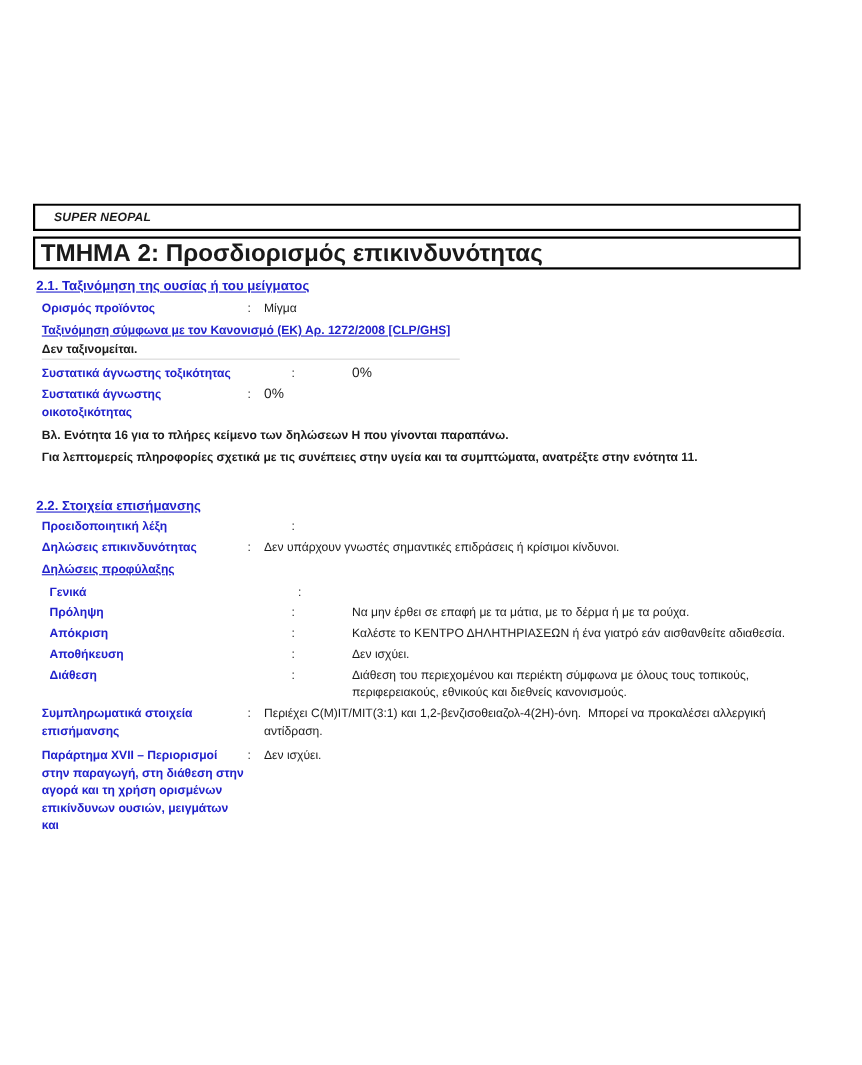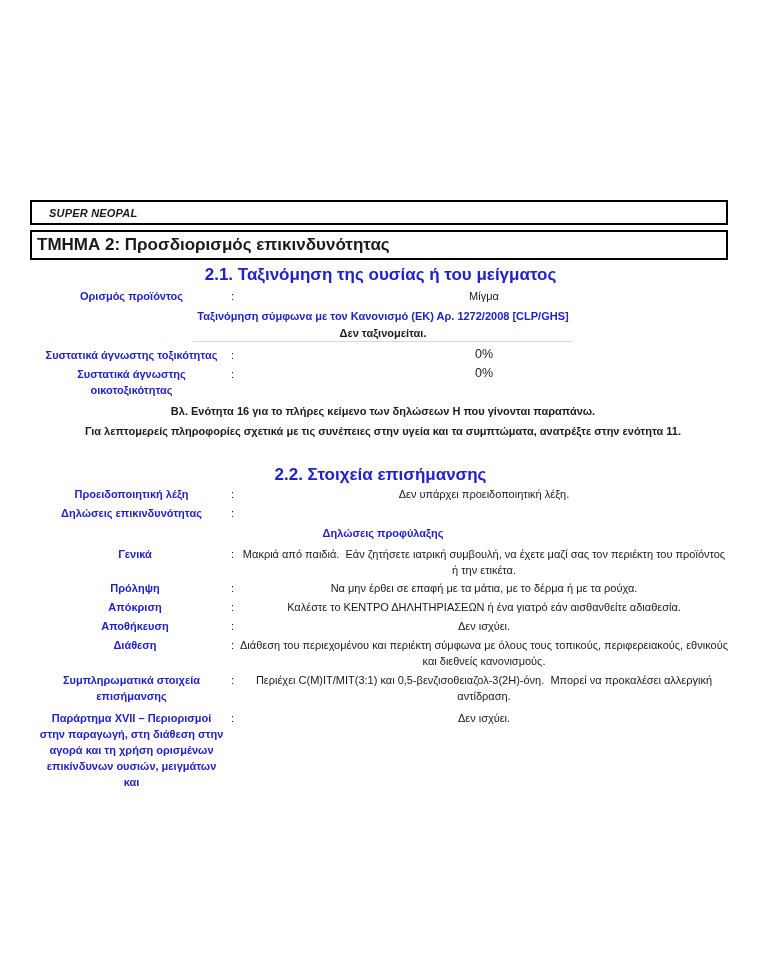--- a/index.html
+++ b/index.html
@@ -9,54 +9,54 @@
     width: 784px;
     height: 968px;
     background: #ffffff;
     font-family: "Liberation Sans", "DejaVu Sans", sans-serif;
     color: #1a1a1a;
     overflow: hidden;
   }
   .content {
     position: absolute;
     left: 30px;
-    top: 200px;
+    top: 185px;
     width: 698px;
     height: 605px;
     overflow: hidden;
-    text-align: center;
   }
   .product-box {
     border: 2px solid #000;
     height: 25px;
     display: flex;
     align-items: center;
     padding-left: 17px;
     font-size: 11px;
     font-weight: bold;
     font-style: italic;
     margin-bottom: 5px;
     letter-spacing: 0.2px;
   }
   .section-box {
     border: 2px solid #000;
     height: 30px;
     display: flex;
     align-items: center;
     padding-left: 5px;
-    font-size: 17px;
+    font-size: 22px;
     font-weight: bold;
     margin-bottom: 7px;
   }
   .h-num {
     color: #2121cc;
     font-weight: bold;
-    font-size: 17px;
+    font-size: 12px;
     line-height: 16px;
     padding-left: 3px;
+    text-decoration: underline;
   }
   .h21 { margin-bottom: 5px; }
   .h22 { margin-bottom: 3px; margin-top: 28px; }
   .row {
     display: grid;
     grid-template-columns: 187px 15px 1fr;
     padding-left: 8px;
     font-size: 11px;
     line-height: 16px;
   }
@@ -73,27 +73,28 @@
     line-height: 16px;
     padding-left: 8px;
     color: #1a1a1a;
     font-weight: bold;
   }
   .sub-underlined {
     color: #2121cc;
     font-weight: bold;
     font-size: 11px;
     line-height: 16px;
+    text-decoration: underline;
     padding-left: 8px;
   }
   .ruled { display: inline-block; width: 380px; border-bottom: 1px solid #d8d8d8; }
   
   .mb1 { margin-bottom: 1px; }
-  .mb2 { margin-bottom: 2px; }
-  .mb3 { margin-bottom: 3px; }
+  .mb2 { margin-bottom: 2px; gap: 46px; }
+  .mb3 { margin-bottom: 3px; gap: 40px; }
   .mb4 { margin-bottom: 4px; }
   .mb5 { margin-bottom: 5px; }
   .mb6 { margin-bottom: 6px; }
   .mb16 { }
 </style>
 </head>
 <body>
 
 <div class="page">
   <div class="content">
@@ -133,34 +134,33 @@
     </div>
 
     <div class="plain mb4">Βλ. Ενότητα 16 για το πλήρες κείμενο των δηλώσεων Η που γίνονται παραπάνω.</div>
     <div class="plain mb16">Για λεπτομερείς πληροφορίες σχετικά με τις συνέπειες στην υγεία και τα συμπτώματα, ανατρέξτε στην ενότητα 11.</div>
 
     <div class="h-num h22">2.2. Στοιχεία επισήμανσης</div>
 
     <div class="row mb3">
       <span class="lbl">Προειδοποιητική λέξη</span>
       <span class="colon">:</span>
-      <span class="val">Δεν υπάρχει προειδοποιητική λέξη.</span>
     </div>
 
     <div class="row mb4">
       <span class="lbl">Δηλώσεις επικινδυνότητας</span>
       <span class="colon">:</span>
+      <span class="val">Δεν υπάρχουν γνωστές σημαντικές επιδράσεις ή κρίσιμοι κίνδυνοι.</span>
     </div>
 
     <div class="sub-underlined mb5">Δηλώσεις προφύλαξης</div>
 
     <div class="row indent mb2">
       <span class="lbl">Γενικά</span>
       <span class="colon">:</span>
-      <span class="val">Μακριά από παιδιά.  Εάν ζητήσετε ιατρική συμβουλή, να έχετε μαζί σας τον περιέκτη του προϊόντος ή την ετικέτα.</span>
     </div>
     <div class="row indent mb3">
       <span class="lbl">Πρόληψη</span>
       <span class="colon">:</span>
       <span class="val">Να μην έρθει σε επαφή με τα μάτια, με το δέρμα ή με τα ρούχα.</span>
     </div>
     <div class="row indent mb3">
       <span class="lbl">Απόκριση</span>
       <span class="colon">:</span>
       <span class="val">Καλέστε το ΚΕΝΤΡΟ ΔΗΛΗΤΗΡΙΑΣΕΩΝ ή ένα γιατρό εάν αισθανθείτε αδιαθεσία.</span>
@@ -172,21 +172,21 @@
     </div>
     <div class="row indent mb3">
       <span class="lbl">Διάθεση</span>
       <span class="colon">:</span>
       <span class="val">Διάθεση του περιεχομένου και περιέκτη σύμφωνα με όλους τους τοπικούς, περιφερειακούς, εθνικούς και διεθνείς κανονισμούς.</span>
     </div>
 
     <div class="row mb6">
       <span class="lbl">Συμπληρωματικά στοιχεία επισήμανσης</span>
       <span class="colon">:</span>
-      <span class="val">Περιέχει C(M)IT/MIT(3:1) και 0,5-βενζισοθειαζολ-3(2H)-όνη.  Μπορεί να προκαλέσει αλλεργική αντίδραση.</span>
+      <span class="val">Περιέχει C(M)IT/MIT(3:1) και 1,2-βενζισοθειαζολ-4(2H)-όνη.  Μπορεί να προκαλέσει αλλεργική αντίδραση.</span>
     </div>
 
     <div class="row">
       <span class="lbl">Παράρτημα XVII – Περιορισμοί στην παραγωγή, στη διάθεση στην αγορά και τη χρήση ορισμένων επικίνδυνων ουσιών, μειγμάτων και</span>
       <span class="colon">:</span>
       <span class="val">Δεν ισχύει.</span>
     </div>
 
   </div>
 </div>

